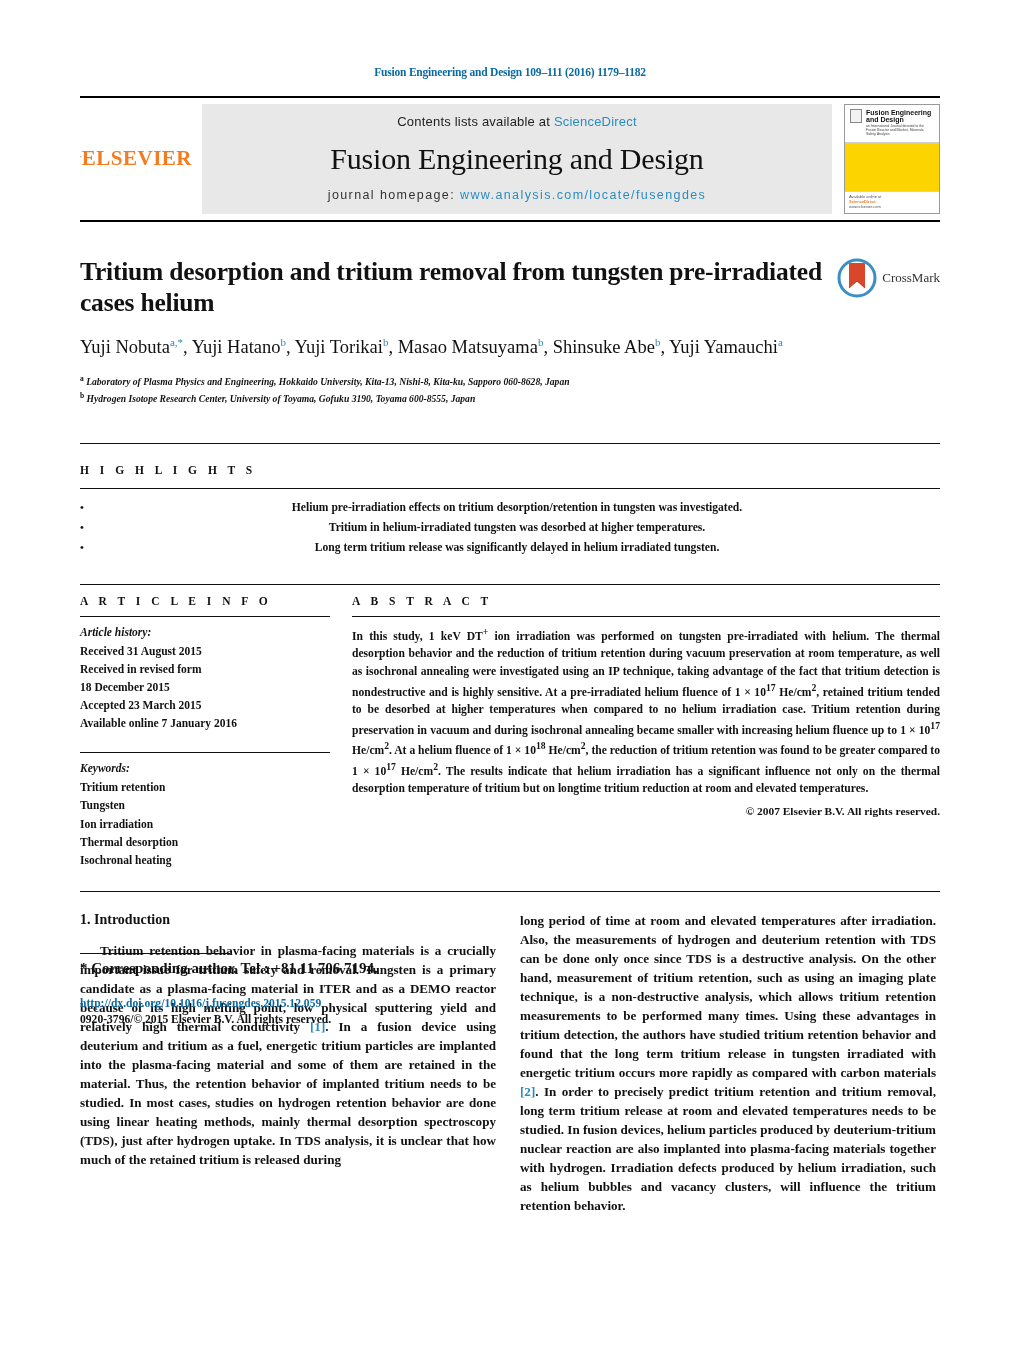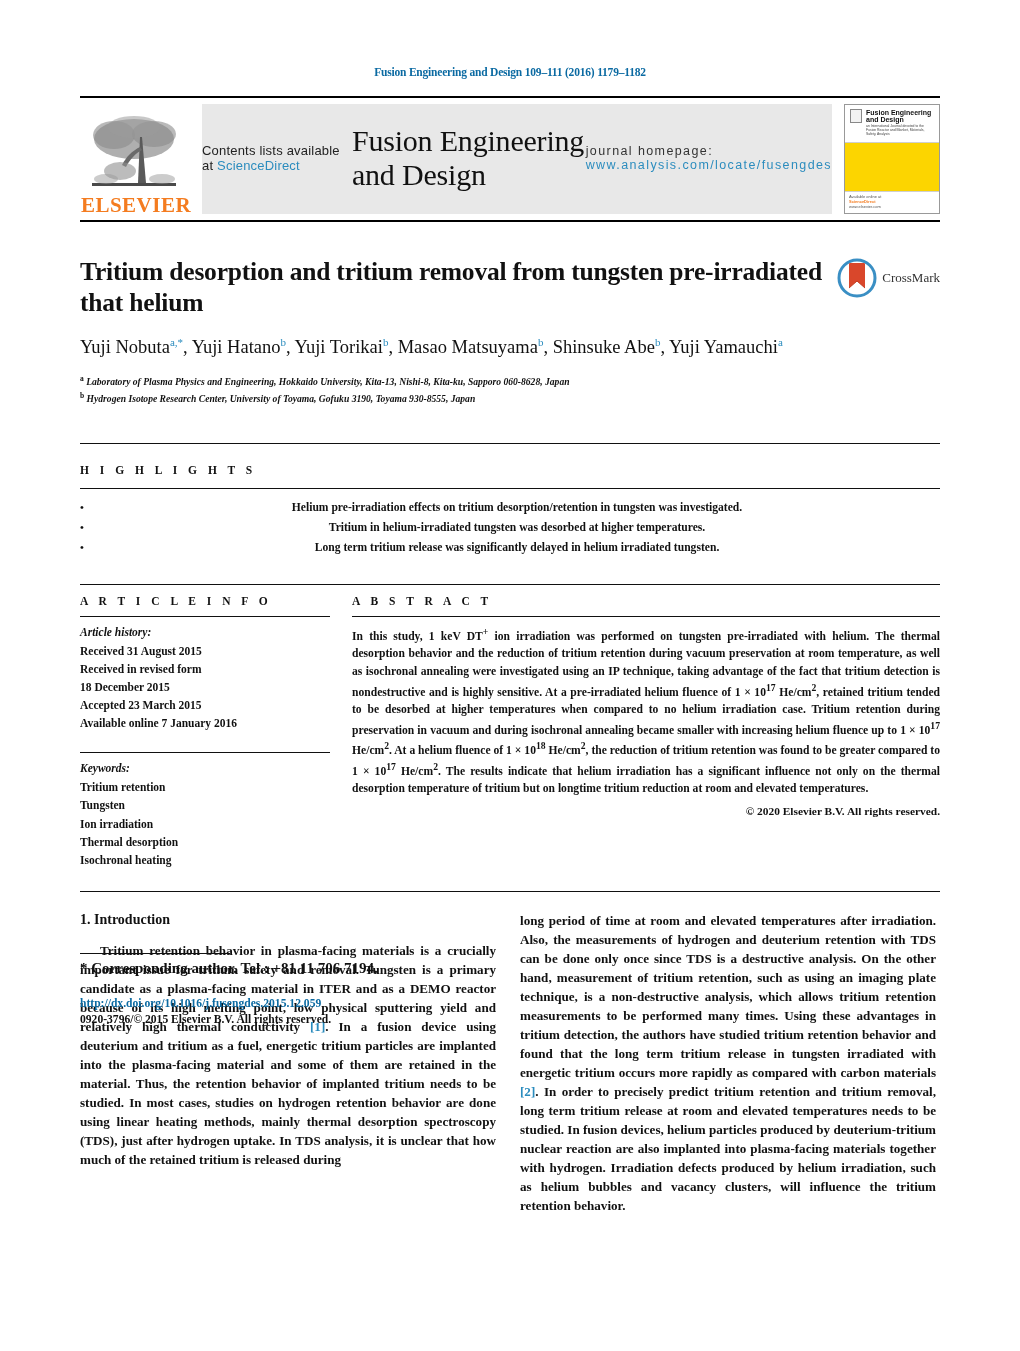--- a/index.html
+++ b/index.html
@@ -32,39 +32,39 @@
     margin-top: 18px;
     border-top: 2px solid #000;
     border-bottom: 2px solid #000;
     height: 126px;
     display: flex;
     align-items: stretch;
     position: relative;
   }
   .elsevier-logo {
     width: 112px; flex: 0 0 112px;
-    display: flex; flex-direction: column;
+    display: flex; flex-direction: row;
     align-items: center; justify-content: flex-end;
     padding-bottom: 4px;
   }
   .tree-svg { display:block; }
   .elsevier-word {
     color: #f47c20;
     font-family: "Liberation Serif", serif;
     font-size: 21px;
     font-weight: bold;
     letter-spacing: 0.5px;
     line-height: 1;
     margin-top: 2px;
   }
   .journal-band {
     flex: 1 1 auto;
     background: #e8e8e8;
     margin: 6px 8px 6px 10px;
-    display: flex; flex-direction: row;
+    display: flex; flex-direction: column;
     align-items: center; justify-content: space-between;
     padding: 10px 0 12px 0;
   }
   .contents-line {
     font-family: "Liberation Sans", sans-serif;
     font-size: 13px;
     color: #222;
     letter-spacing: 0.2px;
   }
   .contents-line .sd { color: #2b8cbe; }
@@ -313,30 +313,30 @@
   <div class="title-block">
     <div class="crossmark">
       <svg width="40" height="40" viewBox="0 0 40 40">
         <circle cx="20" cy="20" r="18" fill="none" stroke="#3a8fc4" stroke-width="3"></circle>
         <rect x="12" y="5" width="16" height="25" rx="1" fill="#d9472b"></rect>
         <path d="M12 30 L20 23 L28 30 L28 33 L12 33 Z" fill="#ffffff"></path>
         <path d="M12 30 L20 23 L28 30" fill="none" stroke="#c23a20" stroke-width="1"></path>
       </svg>
       <span class="cm-label">CrossMark</span>
     </div>
-    <h1 class="art-title">Tritium desorption and tritium removal from tungsten pre-irradiated that helium</h1>
+    <h1 class="art-title">Tritium desorption and tritium removal from tungsten pre-irradiated cases helium</h1>
     <div class="authors">Yuji Nobuta<sup>a,</sup><sup>*</sup>, Yuji Hatano<sup>b</sup>, Yuji Torikai<sup>b</sup>, Masao Matsuyama<sup>b</sup>, Shinsuke Abe<sup>b</sup>, Yuji Yamauchi<sup>a</sup></div>
     <div class="affils">
       <div class="affil">
         <sup>a</sup>
         <span>Laboratory of Plasma Physics and Engineering, Hokkaido University, Kita-13, Nishi-8, Kita-ku, Sapporo 060-8628, Japan</span>
       </div>
       <div class="affil">
         <sup>b</sup>
-        <span>Hydrogen Isotope Research Center, University of Toyama, Gofuku 3190, Toyama 930-8555, Japan</span>
+        <span>Hydrogen Isotope Research Center, University of Toyama, Gofuku 3190, Toyama 600-8555, Japan</span>
       </div>
     </div>
   </div>
 
   <div class="hl-wrap">
     <div class="hl-rule-top"></div>
     <div class="sec-head" style="margin-top:20px">H I G H L I G H T S</div>
     <div class="hl-rule-inner"></div>
     <ul class="hl-list">
       <li>Helium pre-irradiation effects on tritium desorption/retention in tungsten was investigated.</li>
@@ -362,21 +362,21 @@
       <div class="info-line">Tungsten</div>
       <div class="info-line">Ion irradiation</div>
       <div class="info-line">Thermal desorption</div>
       <div class="info-line">Isochronal heating</div>
     </div>
 
     <div class="col-abs">
       <div class="sec-head">A B S T R A C T</div>
       <div class="abs-rule"></div>
       <div class="abs-text">In this study, 1 keV DT<sup>+</sup> ion irradiation was performed on tungsten pre-irradiated with helium. The thermal desorption behavior and the reduction of tritium retention during vacuum preservation at room temperature, as well as isochronal annealing were investigated using an IP technique, taking advantage of the fact that tritium detection is nondestructive and is highly sensitive. At a pre-irradiated helium fluence of 1 × 10<sup>17</sup> He/cm<sup>2</sup>, retained tritium tended to be desorbed at higher temperatures when compared to no helium irradiation case. Tritium retention during preservation in vacuum and during isochronal annealing became smaller with increasing helium fluence up to 1 × 10<sup>17</sup> He/cm<sup>2</sup>. At a helium fluence of 1 × 10<sup>18</sup> He/cm<sup>2</sup>, the reduction of tritium retention was found to be greater compared to 1 × 10<sup>17</sup> He/cm<sup>2</sup>. The results indicate that helium irradiation has a significant influence not only on the thermal desorption temperature of tritium but on longtime tritium reduction at room and elevated temperatures.</div>
-      <div class="abs-copy">© 2020 Elsevier B.V. All rights reserved.</div>
+      <div class="abs-copy">© 2007 Elsevier B.V. All rights reserved.</div>
     </div>
   </div>
 
   <div class="body-rule"></div>
   <div class="body-cols">
     <div class="bcol">
       <div class="bhead">1.  Introduction</div>
       <div class="bpara">Tritium retention behavior in plasma-facing materials is a crucially important issue for tritium safety and removal. Tungsten is a primary candidate as a plasma-facing material in ITER and as a DEMO reactor because of its high melting point, low physical sputtering yield and relatively high thermal conductivity <span class="ref">[1]</span>. In a fusion device using deuterium and tritium as a fuel, energetic tritium particles are implanted into the plasma-facing material and some of them are retained in the material. Thus, the retention behavior of implanted tritium needs to be studied. In most cases, studies on hydrogen retention behavior are done using linear heating methods, mainly thermal desorption spectroscopy (TDS), just after hydrogen uptake. In TDS analysis, it is unclear that how much of the retained tritium is released during</div>
     </div>
     <div class="bcol">

